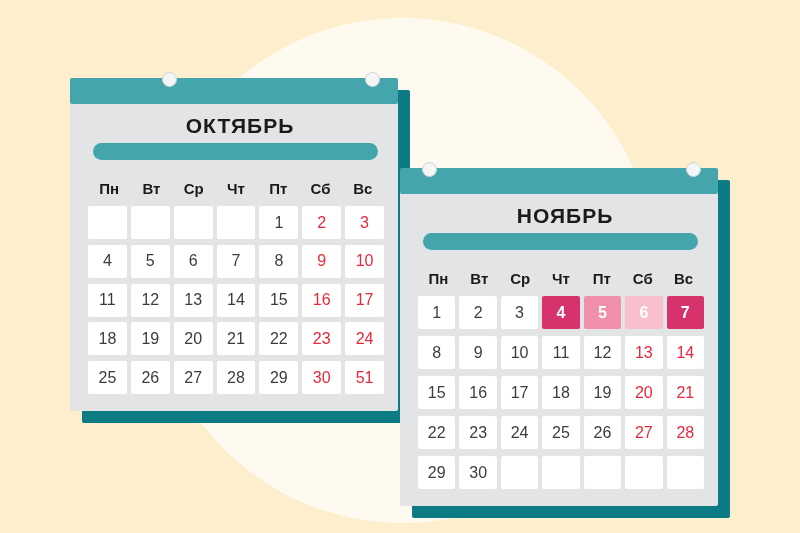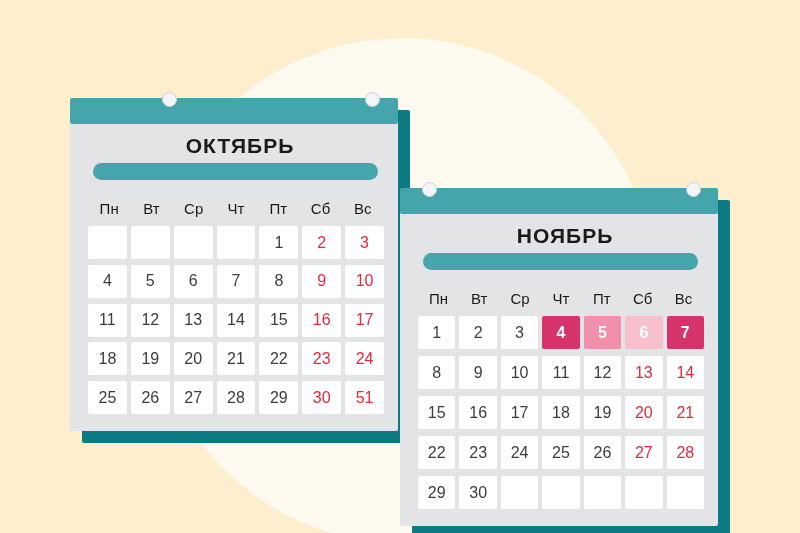--- a/index.html
+++ b/index.html
@@ -12,21 +12,20 @@
     overflow: hidden;
     font-family: "Liberation Sans", sans-serif;
     background: #fdeecd;
     position: relative;
   }
   #scene {
     position: absolute;
     inset: 0;
     background: #fdeecd;
     overflow: hidden;
-    margin-top: 20px;
   }
   #white-circle {
     position: absolute;
     left: 150px;
     top: 18px;
     width: 505px;
     height: 505px;
     border-radius: 50%;
     background: #fffaf0;
   }
@@ -72,21 +71,21 @@
   }
   .grid {
     position: absolute;
     display: grid;
     grid-template-columns: repeat(7, 1fr);
   }
   .dow {
     display: flex;
     align-items: center;
     justify-content: center;
-    font-weight: normal;
+    font-weight: bold;
     color: #1a1a1a;
   }
   .cell {
     display: flex;
     align-items: center;
     justify-content: center;
     background: #ffffff;
     color: #3c3c3c;
     border-radius: 2px;
   }

